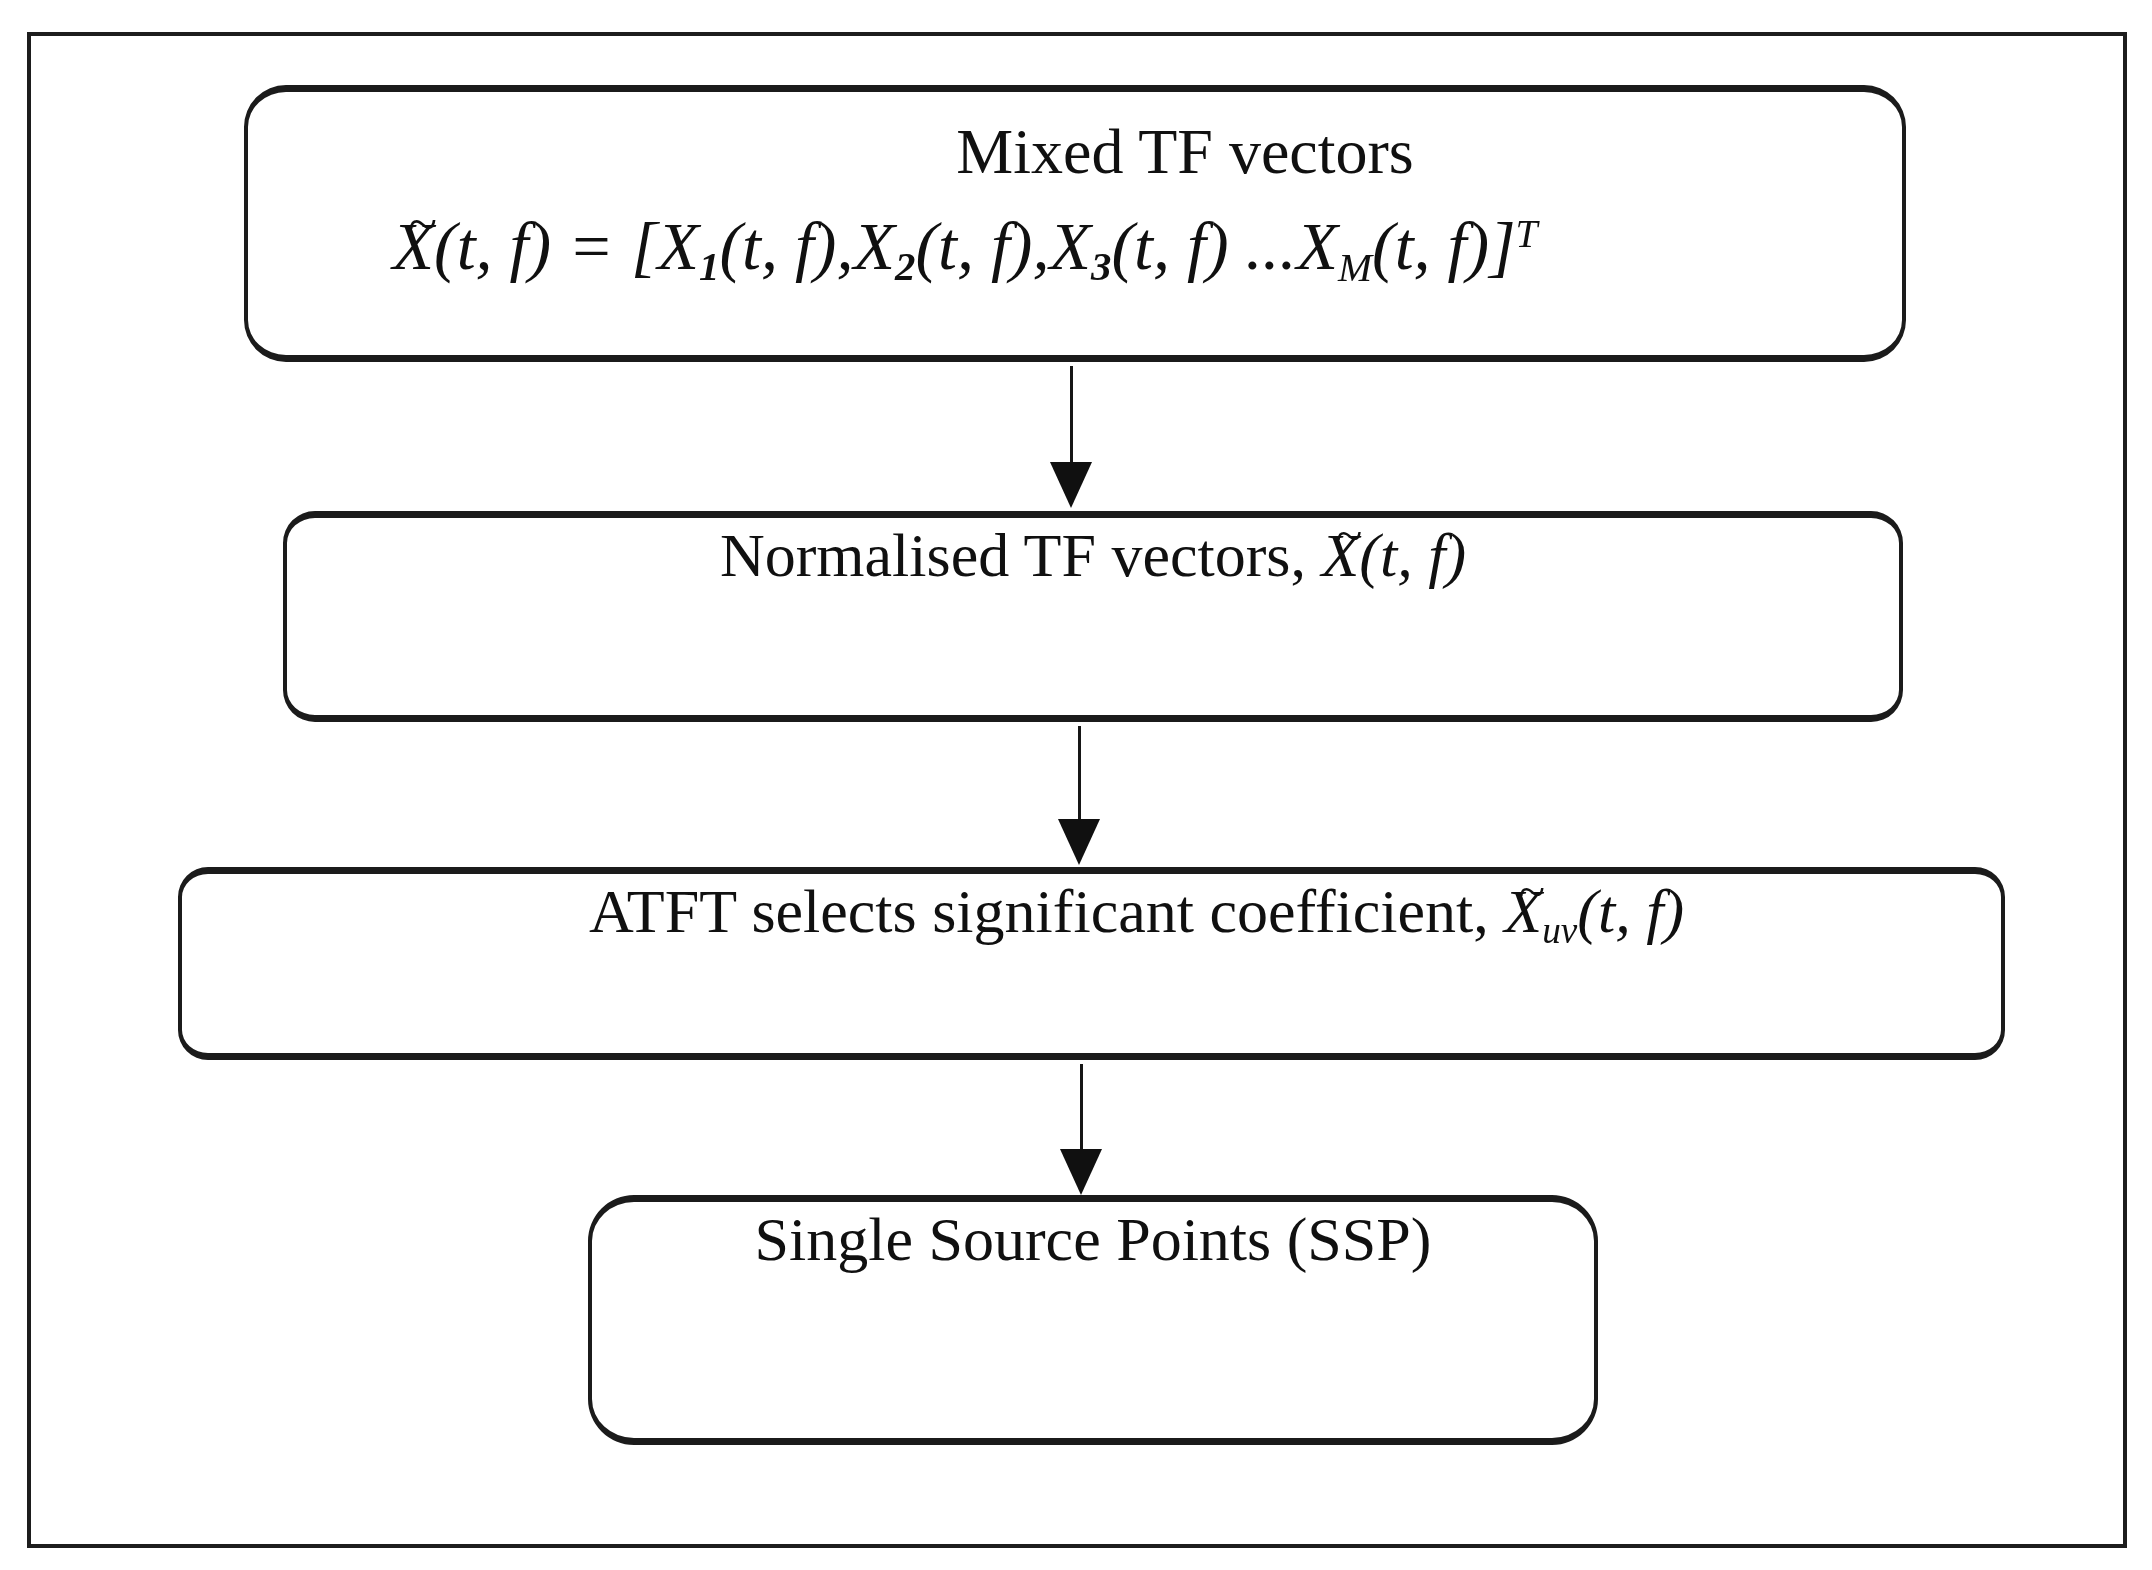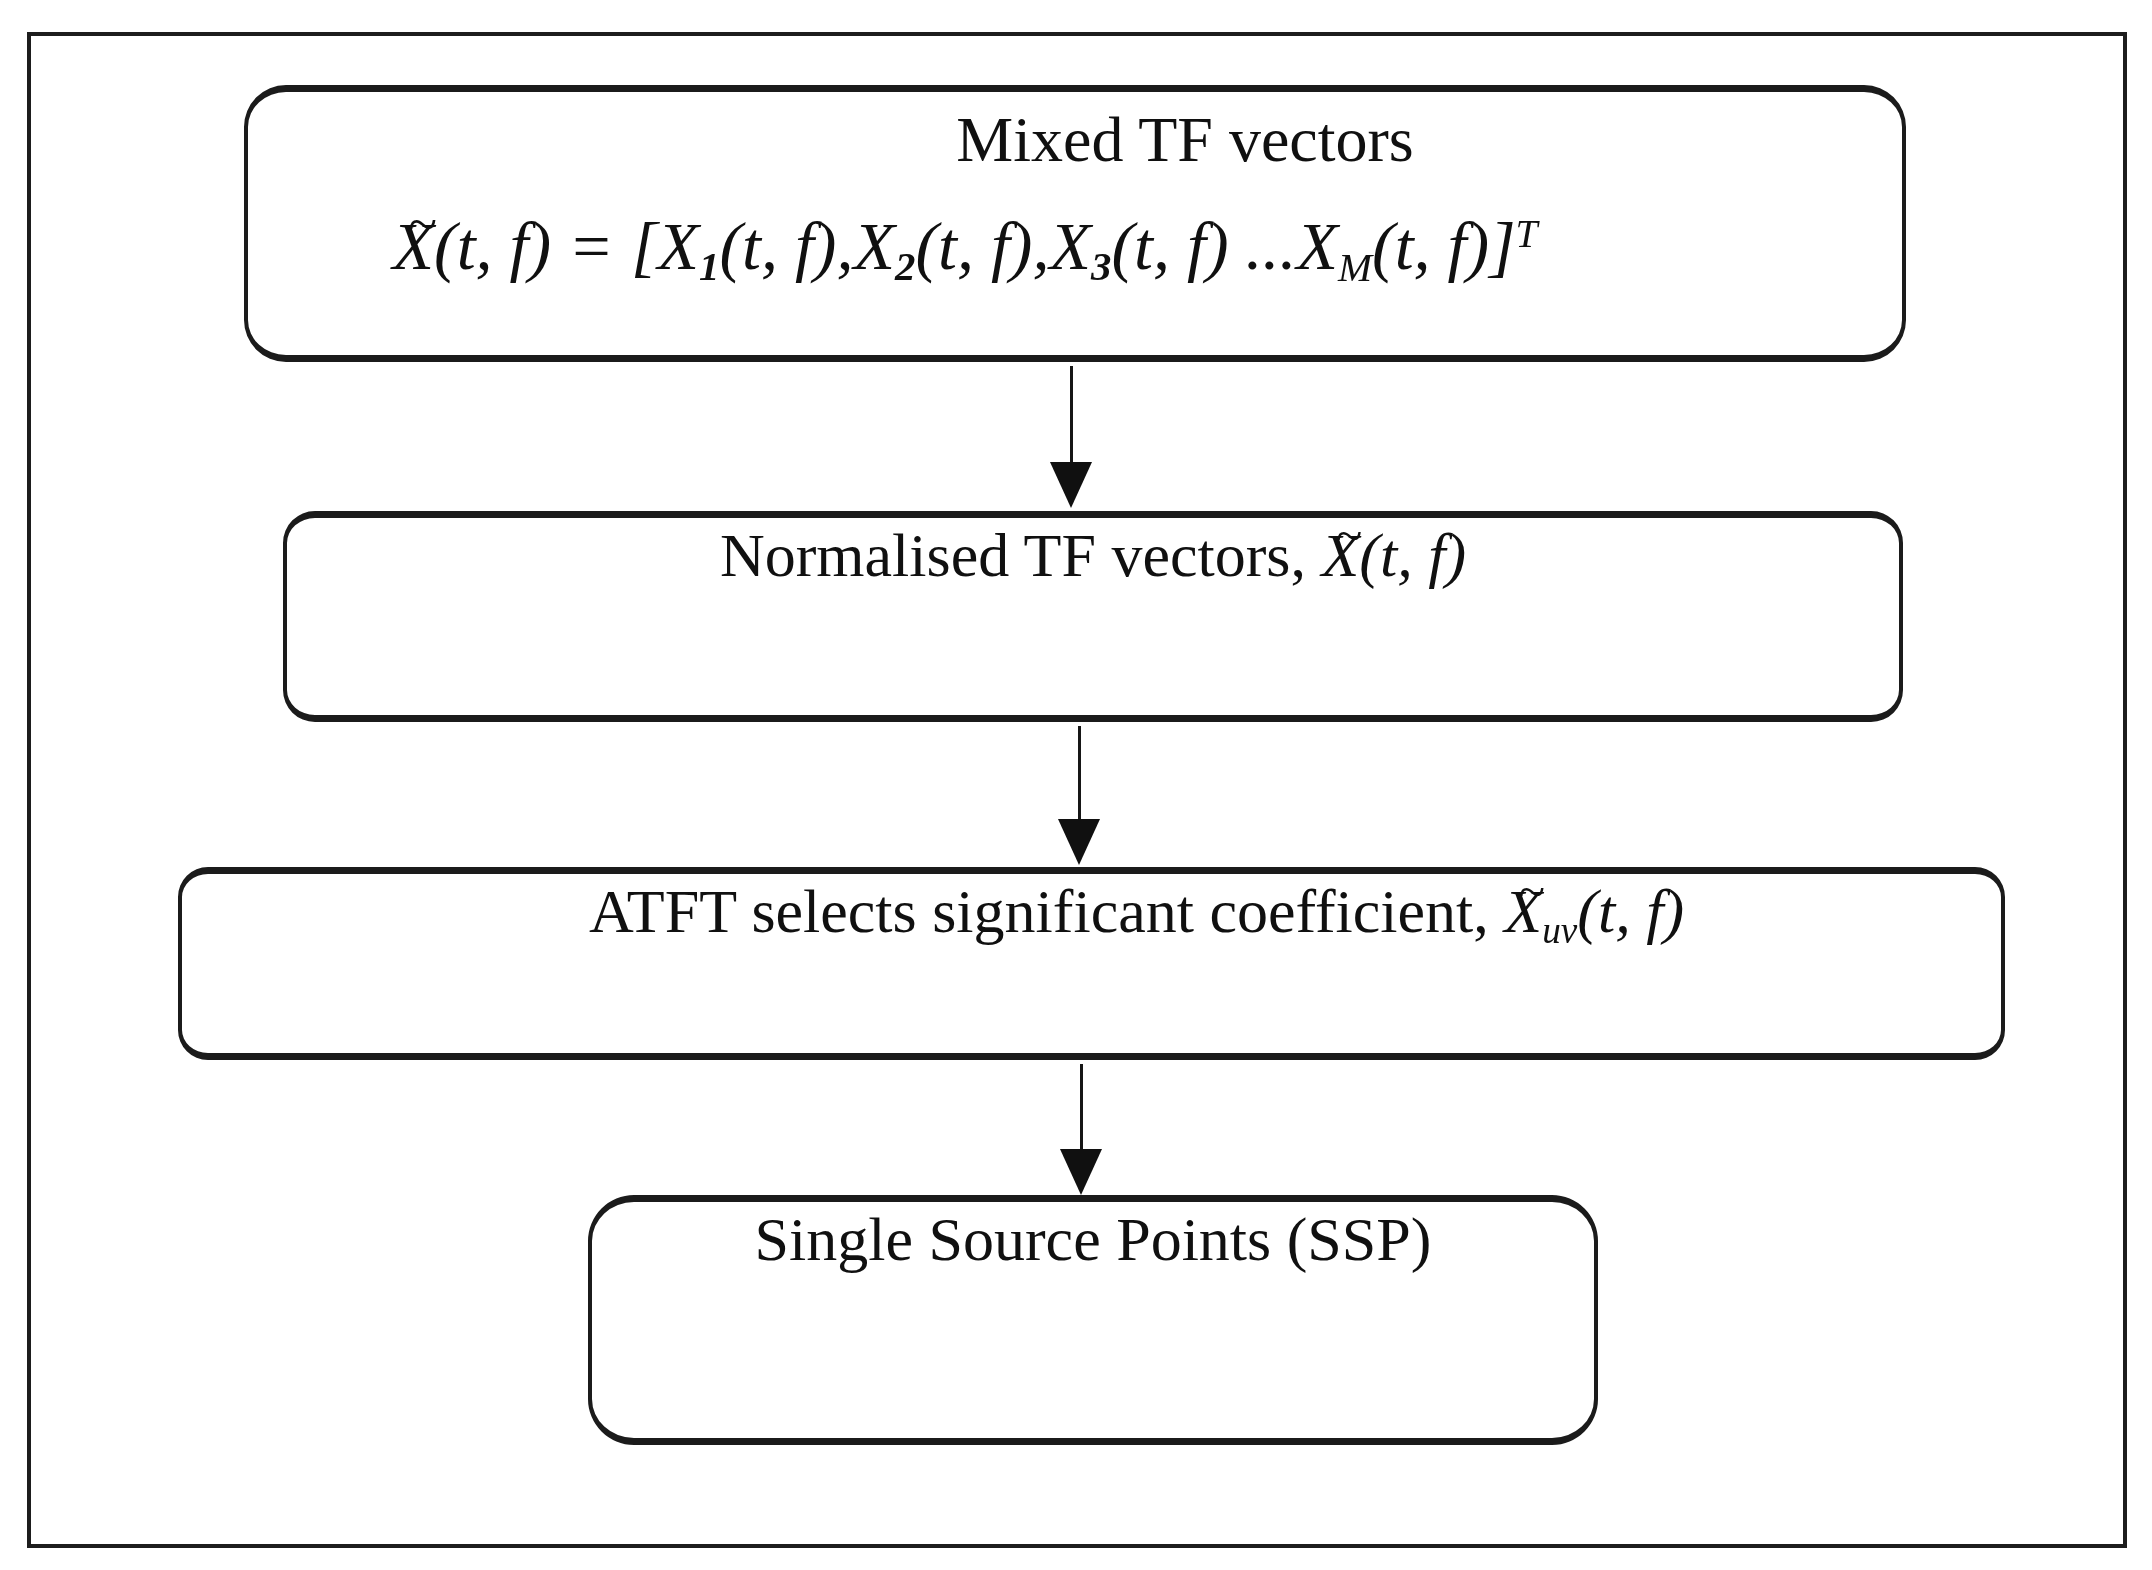--- a/index.html
+++ b/index.html
@@ -35,22 +35,21 @@
     flex-direction: column;
     align-items: center;
     justify-content: flex-start;
     text-align: center;
   }
   .node1 {
     left: 244px; top: 85px;
     width: 1662px; height: 277px;
     border-radius: 42px;
     justify-content: flex-start;
-    padding-top: 12px;
-    gap: 12px;
+    padding-top: 24px;
   }
   .node2 {
     left: 283px; top: 511px;
     width: 1620px; height: 211px;
     border-radius: 32px;
   }
   .node3 {
     left: 178px; top: 867px;
     width: 1827px; height: 193px;
     border-radius: 30px;

